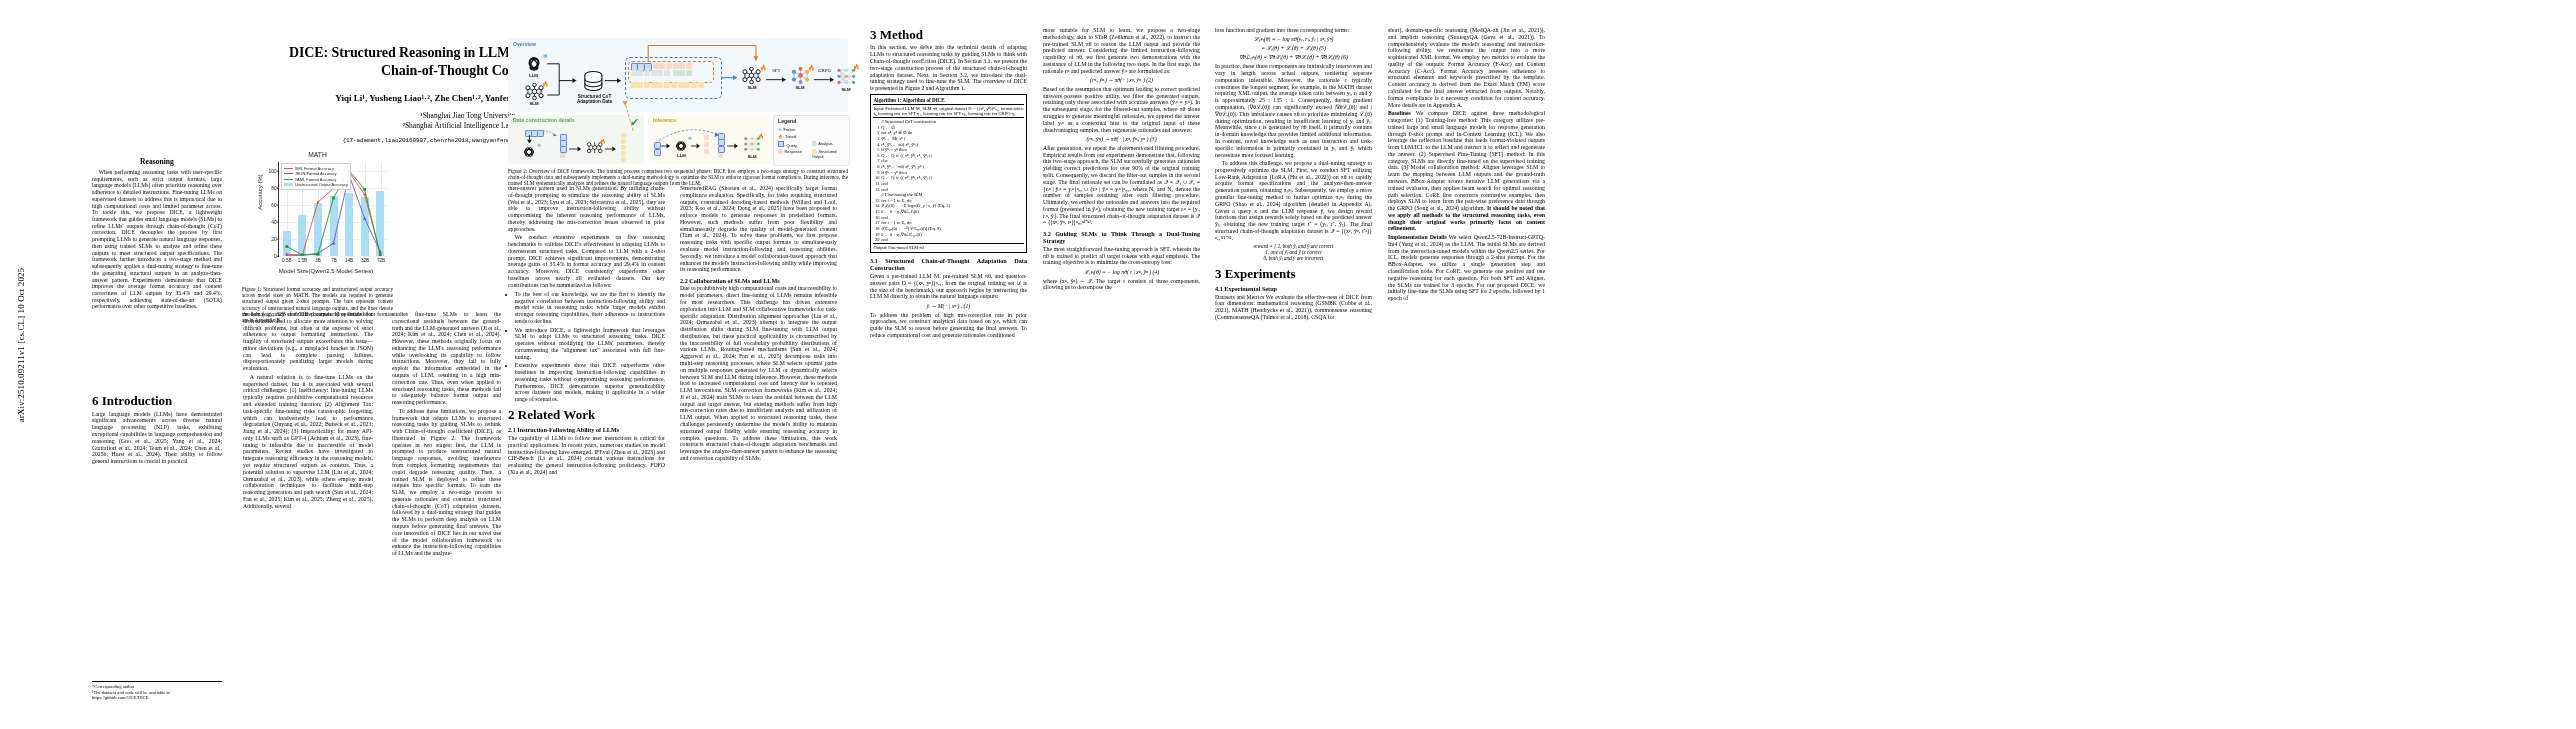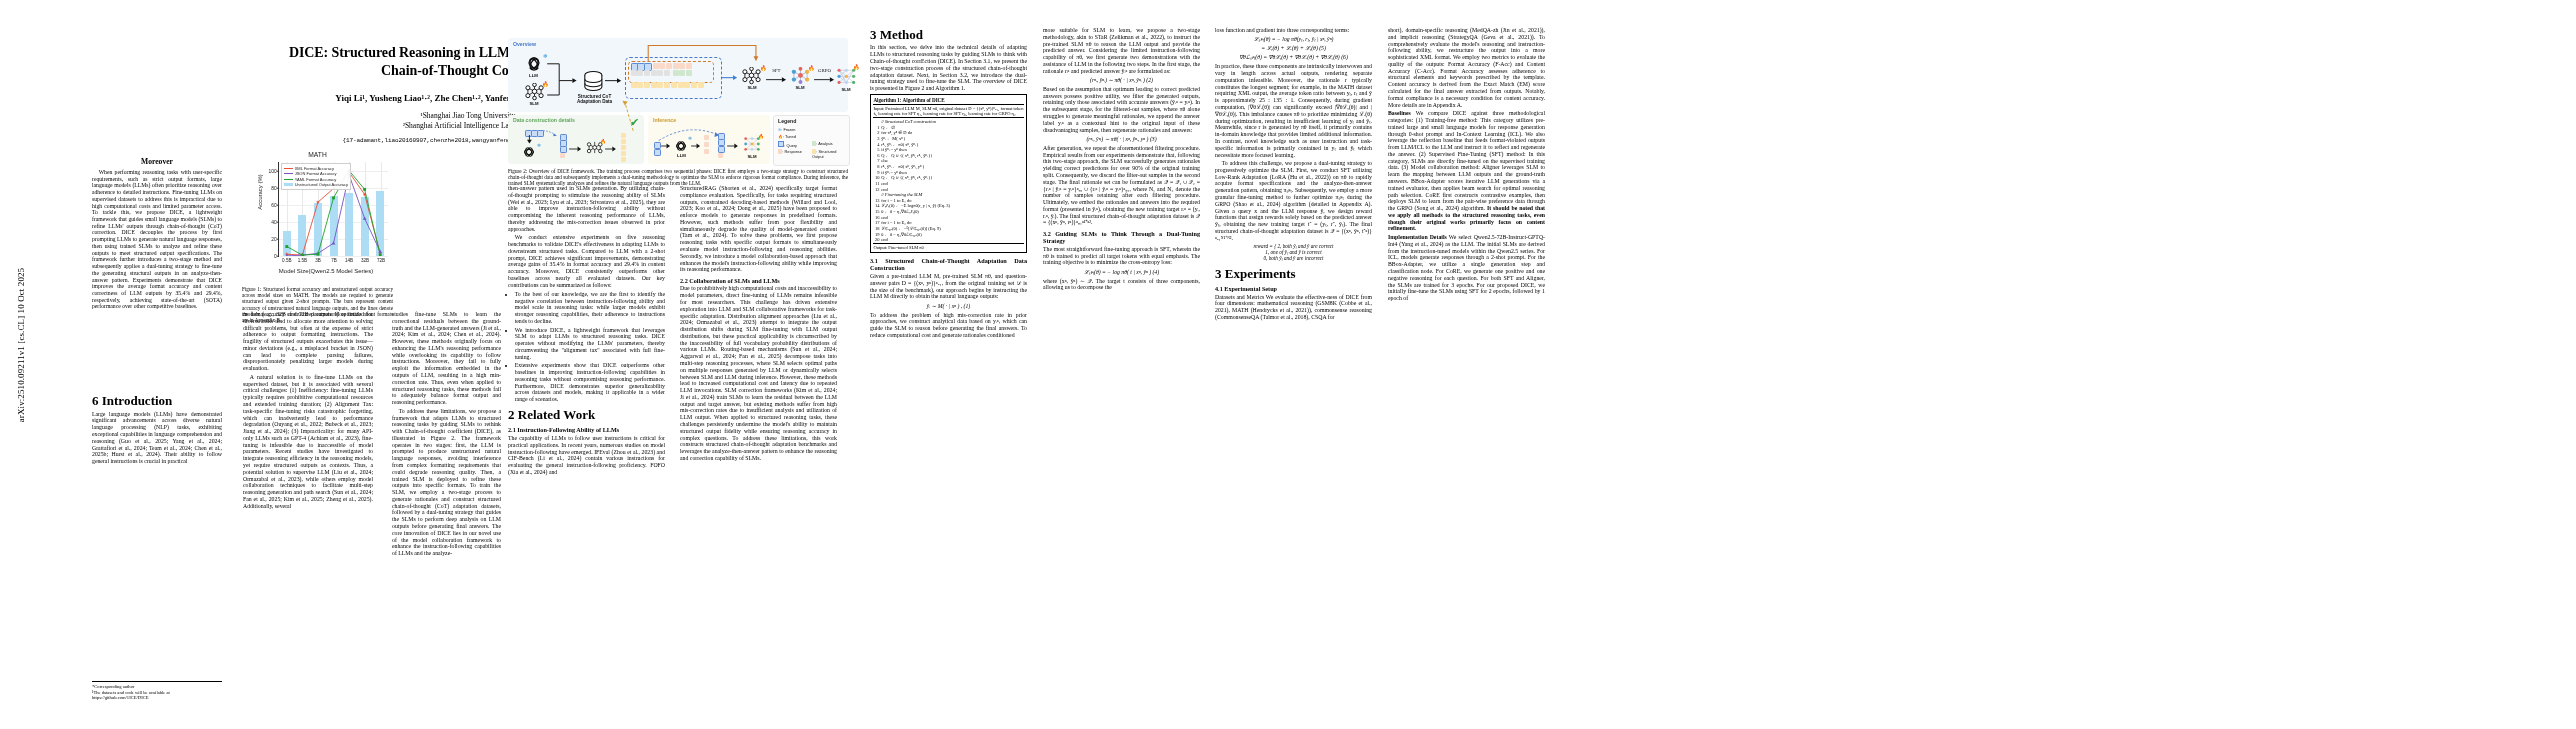--- a/index.html
+++ b/index.html
@@ -87,21 +87,21 @@
     </div>
     <div class="pauthors">Yiqi Li¹, Yusheng Liao¹·², Zhe Chen¹·², Yanfeng Wang¹·², Yu Wang¹·²*</div>
     <div class="paffil">
       <div>¹Shanghai Jiao Tong University,</div>
       <div>²Shanghai Artificial Intelligence Laboratory</div>
     </div>
     <div class="pemail">{17-adamant,liao20160907,chenzhe2018,wangyanfeng,yuwangsjtu}@sjtu.edu.cn</div>
   </div>
 
   <div style="position:absolute;left:92px;top:157px;width:130px;">
-    <div class="abshead">Moreover</div>
+    <div class="abshead">Reasoning</div>
     <div class="absbody">
       <p>When performing reasoning tasks with user-specific requirements, such as strict output formats, large language models (LLMs) often prioritize reasoning over adherence to detailed instructions. Fine-tuning LLMs on supervised datasets to address this is impractical due to high computational costs and limited parameter access. To tackle this, we propose DICE, a lightweight framework that guides small language models (SLMs) to refine LLMs' outputs through chain-of-thought (CoT) correction. DICE decouples the process by first prompting LLMs to generate natural language responses, then using trained SLMs to analyze and refine these outputs to meet structured output specifications. The framework further introduces a two-stage method and subsequently applies a dual-tuning strategy to fine-tune the generating structural outputs in an analyze-then-answer pattern. Experiments demonstrate that DICE improves the average format accuracy and content correctness of LLM outputs by 35.4% and 29.4%, respectively, achieving state-of-the-art (SOTA) performance over other competitive baselines.</p>
     </div>
   </div>
 
   <div class="col" style="left:92px;top:389px;width:130px;">
     <div class="sec">6  Introduction</div>
     <p class="noind">Large language models (LLMs) have demonstrated significant advancements across diverse natural language processing (NLP) tasks, exhibiting exceptional capabilities in language comprehension and reasoning (Guo et al., 2025; Yang et al., 2024; Grattafiori et al., 2024; Team et al., 2024; Chen et al., 2025b; Hurst et al., 2024). Their ability to follow general instructions is crucial in practical</p>
   </div>
   <div style="position:absolute;left:92px;top:679px;width:130px;">

